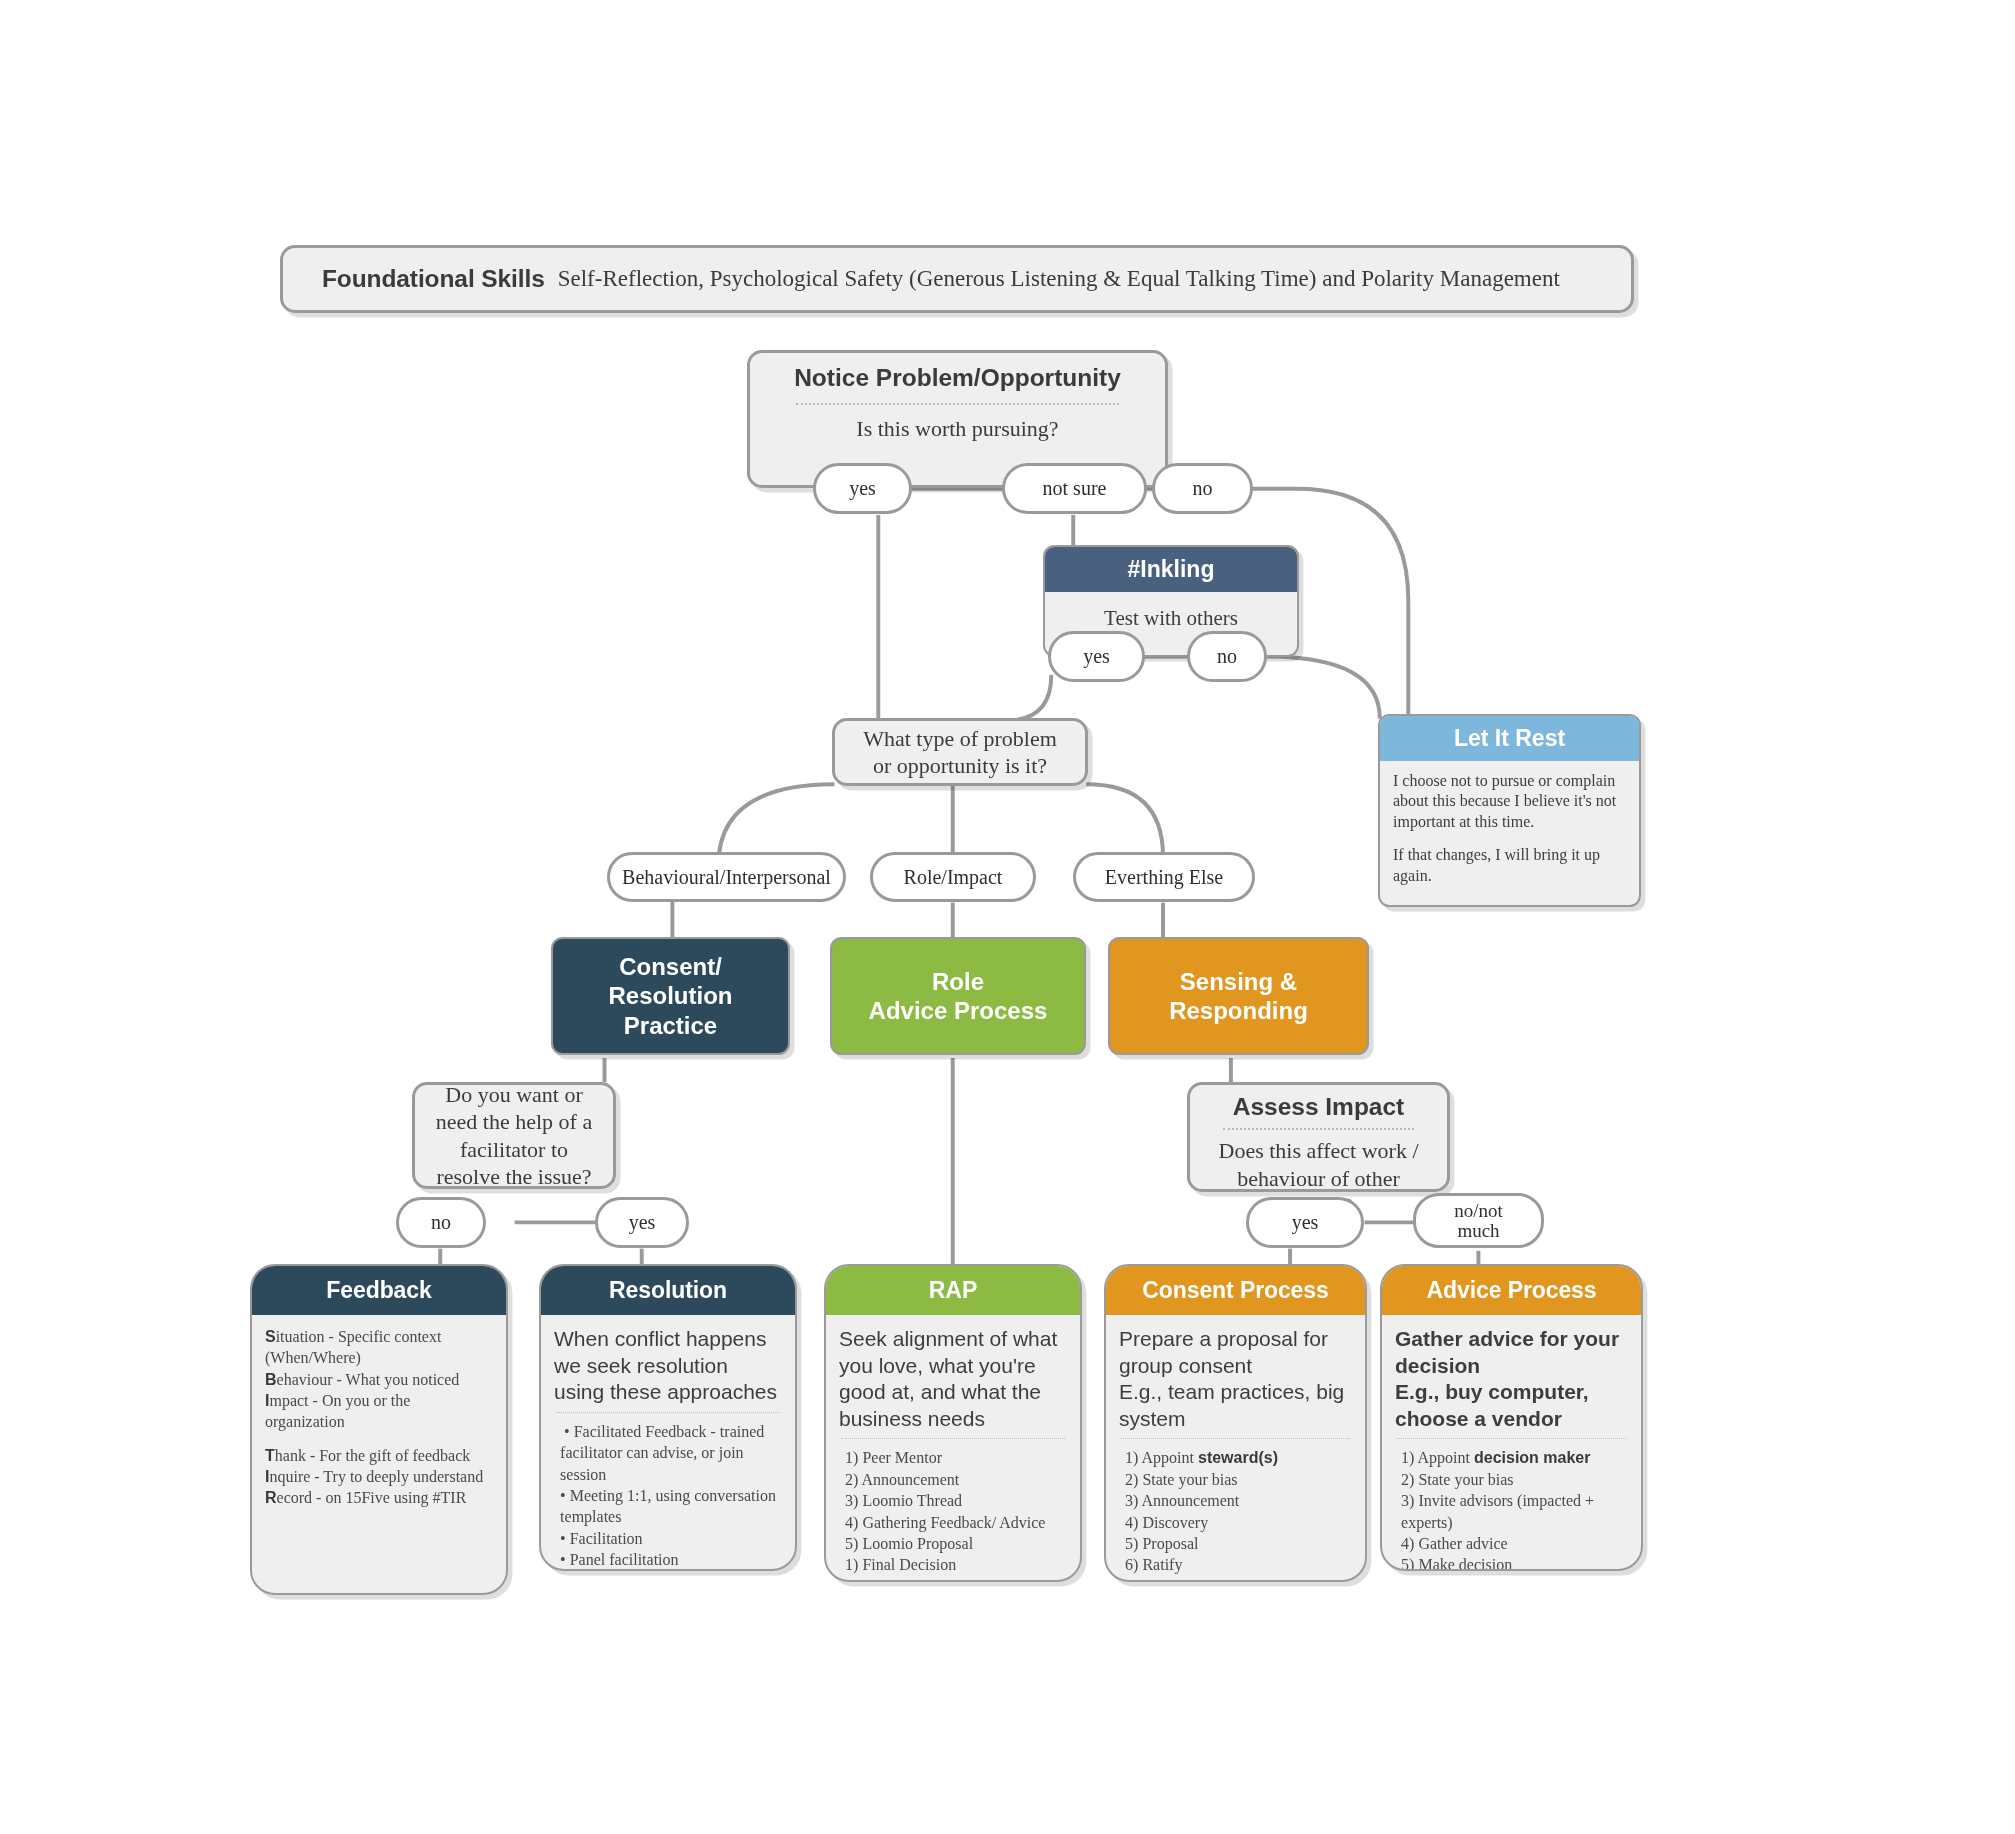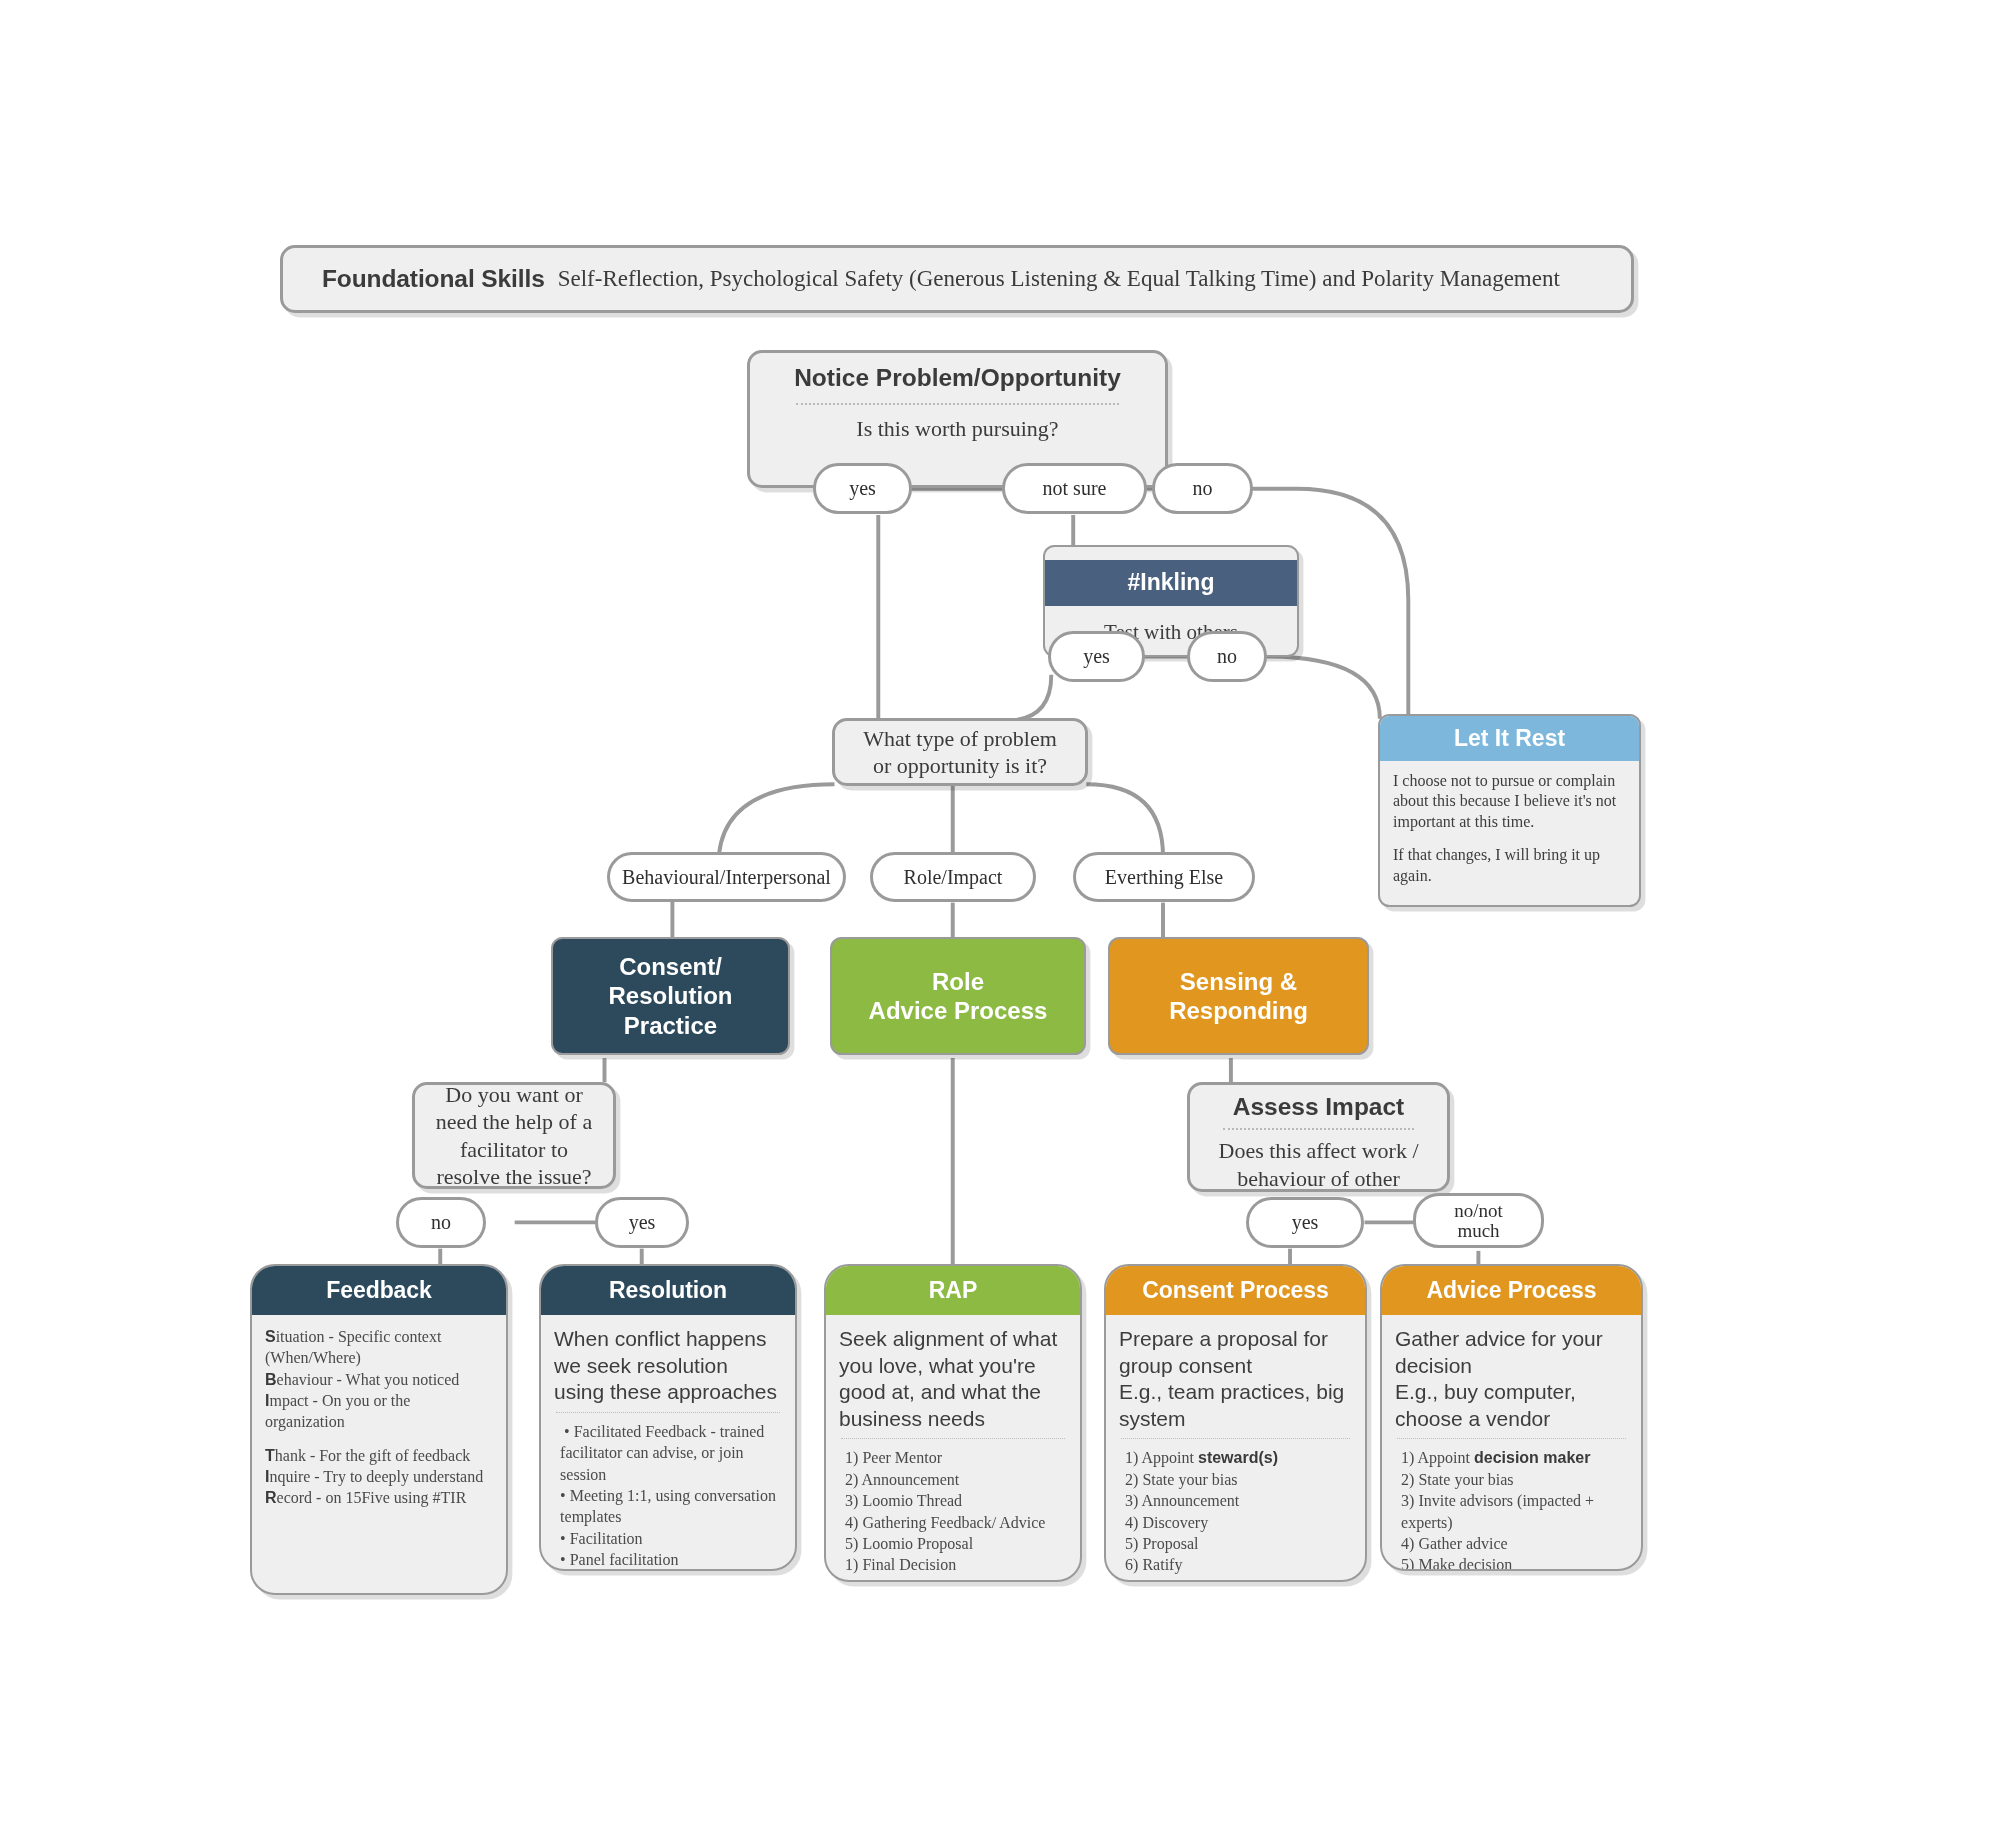--- a/index.html
+++ b/index.html
@@ -161,21 +161,21 @@
 
   <div class="qbox node" style="left:747px; top:350px; width:421px; height:138px;">
     <div class="q-title">Notice Problem/Opportunity</div>
     <div class="divider"></div>
     <div class="q-sub">Is this worth pursuing?</div>
   </div>
   <div class="pill" style="left:813px; top:463px; width:99px; height:51px;">yes</div>
   <div class="pill" style="left:1002px; top:463px; width:145px; height:51px;">not sure</div>
   <div class="pill" style="left:1152px; top:463px; width:101px; height:51px;">no</div>
 
-  <div class="split" style="left:1043px; top:545px; width:256px; height:112px;justify-content:flex-end;">
+  <div class="split" style="left:1043px; top:545px; width:256px; height:112px;">
     <div class="s-head" style="background:#49607f;">#Inkling</div>
     <div class="s-body center">Test with others</div>
   </div>
   <div class="pill" style="left:1048px; top:631px; width:97px; height:51px;">yes</div>
   <div class="pill" style="left:1187px; top:631px; width:80px; height:51px;">no</div>
 
   <div class="split" style="left:1378px; top:714px; width:263px; height:193px;">
     <div class="s-head" style="background:#7eb7dc;">Let It Rest</div>
     <div class="s-body">
       <p>I choose not to pursue or complain about this because I believe it's not important at this time.</p>
@@ -277,21 +277,21 @@
           <div class="ln">5) Proposal</div>
           <div class="ln">6) Ratify</div>
           <div class="ln">7) Implement</div>
         </div>
     </div>
   </div>
 
   <div class="card" style="left:1380px; top:1264px; width:263px; height:307px;">
     <div class="c-head" style="background:#e0961f;">Advice Process</div>
     <div class="c-body">
-      <div class="c-lead" style="white-space:pre-line;">Gather advice for your decision
+      <div class="c-lead" style="white-space:pre-line;font-weight:bold;">Gather advice for your decision
 E.g., buy computer, choose a vendor</div>
       <div class="c-div"></div>
       <div class="c-list" id="advlist">
           <div class="ln">1) Appoint <b>decision maker</b></div>
           <div class="ln">2) State your bias</div>
           <div class="ln">3) Invite advisors (impacted + experts)</div>
           <div class="ln">4) Gather advice</div>
           <div class="ln">5) Make decision</div>
         </div>
     </div>

